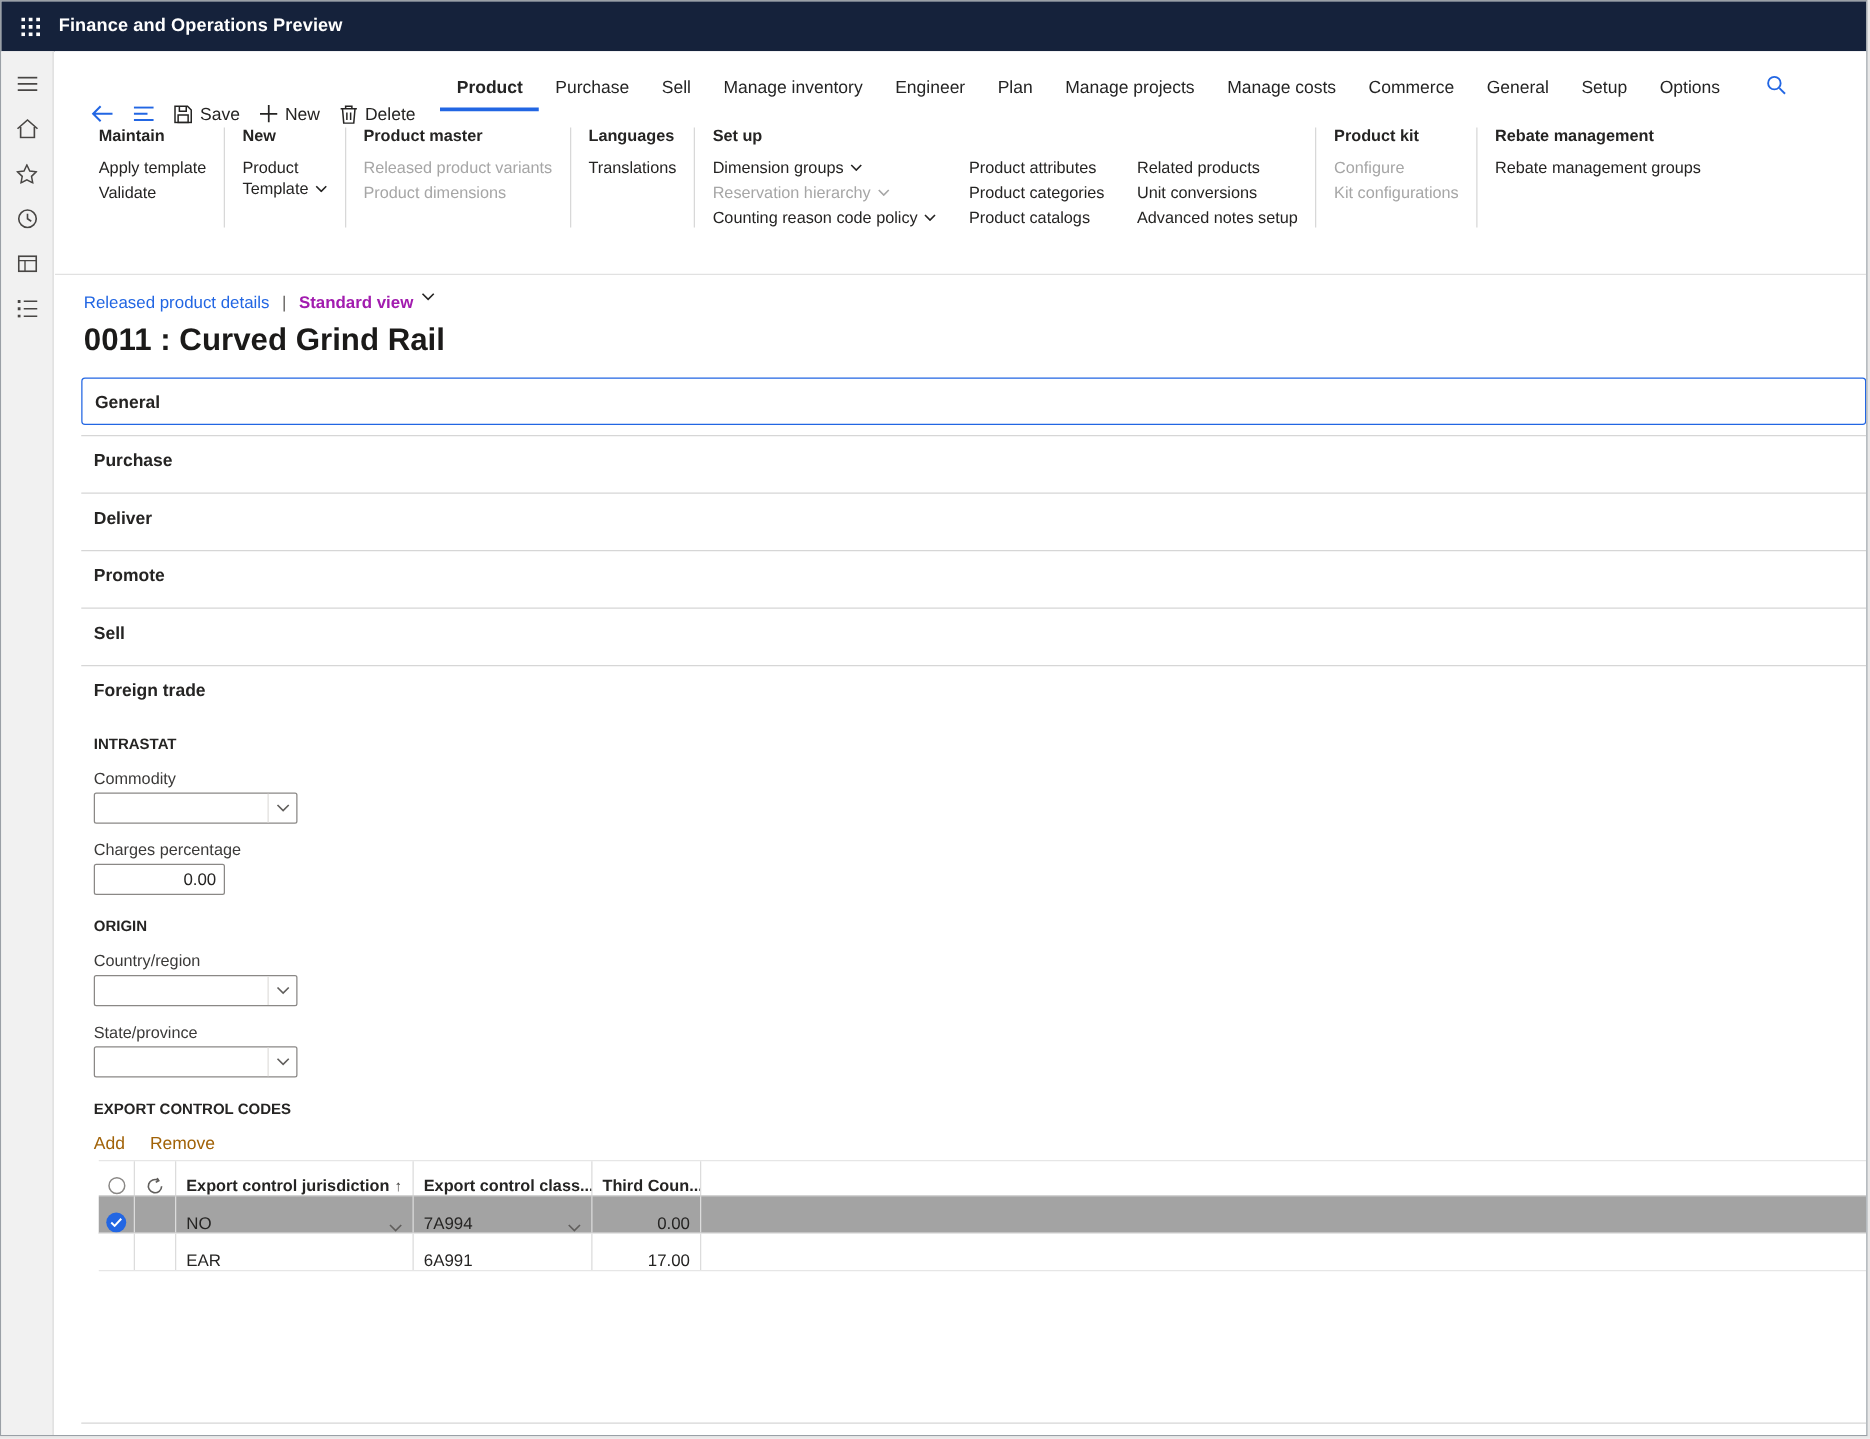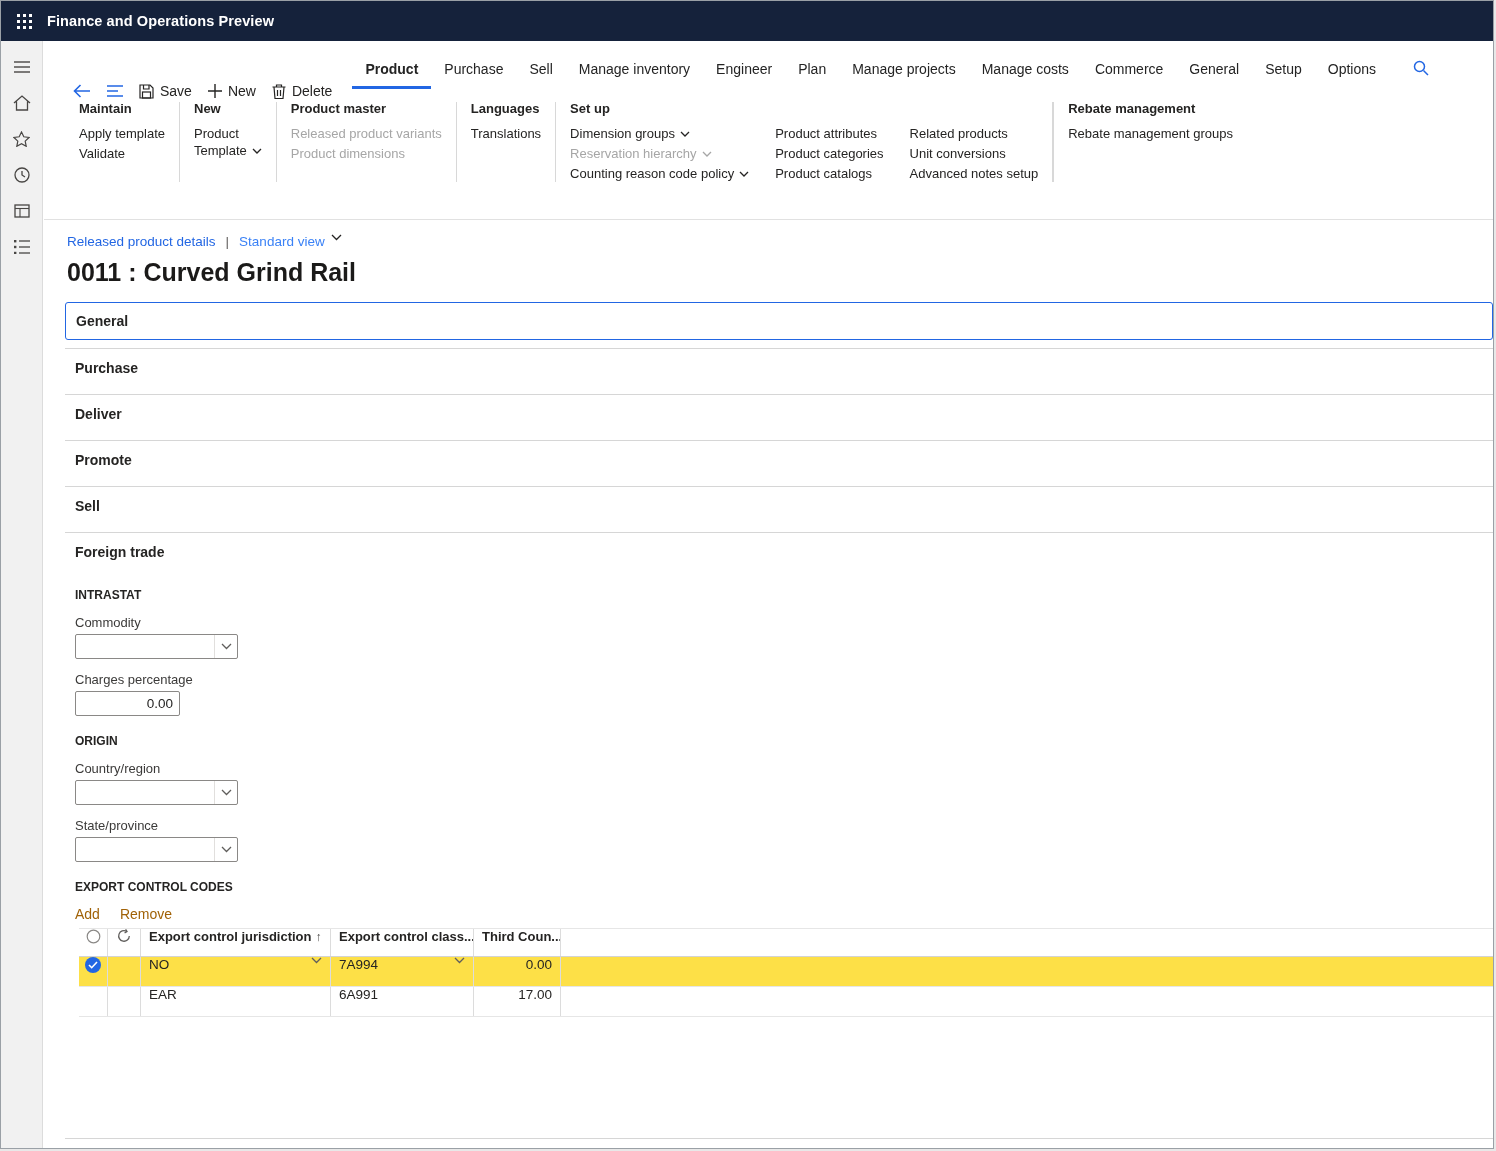--- a/index.html
+++ b/index.html
@@ -37,21 +37,21 @@
   .ritem.disabled { color:#a6a6a6; cursor:default; }
   .ritem .chev { margin-top:2px; }
   .two-line { flex-direction:column; align-items:flex-start; gap:2px; }
   .two-line .line { display:flex; align-items:center; gap:5px; }
   .rdiv { width:1px; height:80px; background:#d8d8d8; margin-top:1px; }
 
   
   .breadcrumb { display:flex; align-items:center; gap:10px; margin:14px 0 0 23px; font-size:13.5px; }
   .bc-link { color:#2266e3; text-decoration:none; cursor:pointer; }
   .bc-sep { color:#605e5c; }
-  .bc-view { color:#3b82f6; display:flex; align-items:flex-start; gap:6px; cursor:pointer; }
+  .bc-view { color:#a21caf; display:flex; align-items:flex-start; gap:6px; cursor:pointer;font-weight:bold; }
   .page-title { font-size:25px; font-weight:600; color:#1b1a19; margin:9px 0 0 23px; }
 
   
   .fasttabs { margin:15px 0 0 21px; }
   .fasttab { height:38px; border-top:1px solid #d6d6d6; display:flex; align-items:center; padding-left:10px; font-size:14px; font-weight:600; color:#252423; margin-top:8px; cursor:pointer; background:#fff; }
   .fasttab.focused { border:1px solid #2266e3; border-radius:3px; }
 
   
   .ft-content { padding:8px 0 0 10px; }
   .ft-heading { font-size:12px; font-weight:700; color:#252423; margin-top:10px; }
@@ -60,22 +60,22 @@
   .combo .combo-text { flex:1; font-size:13.5px; padding:0 6px; }
   .combo .chev-zone { width:23px; height:100%; display:flex; align-items:center; justify-content:center; border-left:1px solid #e1dfdd; }
   .num-input { width:105px; height:25px; border:1px solid #8a8886; border-radius:2px; font-size:13.5px; text-align:right; padding:0 6px; font-family:inherit; color:#252423; }
   .links-row { display:flex; gap:20px; margin:12px 0 6px; }
   .action-link { color:#a16207; font-size:14px; text-decoration:none; cursor:pointer; }
 
   
   .grid { margin:4px 0 0 4px; border-top:1px solid #e6e6e6; }
   .grid-header { display:flex; height:28px; border-bottom:1px solid #d3d3d3; font-size:13px; font-weight:700; color:#252423; }
   .grid-row { display:flex; height:30px; font-size:13.5px; color:#252423; border-bottom:1px solid #e6e6e6; background:#fff; cursor:pointer; }
-  .grid-row.selected { background:#fde047; }
-  .gc { height:100%; display:flex; align-items:flex-start; padding:0 8px; border-right:1px solid #dcdcdc; overflow:hidden; white-space:nowrap; }
+  .grid-row.selected { background:#a3a3a3; }
+  .gc { height:100%; display:flex; align-items:flex-end; padding:0 8px; border-right:1px solid #dcdcdc; overflow:hidden; white-space:nowrap; }
   .gc-sel { width:29px; justify-content:center; padding:0; }
   .gc-refresh { width:33px; justify-content:center; padding:0; }
   .gc-jur { width:190px; justify-content:space-between; }
   .gc-class { width:143px; justify-content:space-between; }
   .gc-third { width:87px; justify-content:flex-end; }
   .gc-fill { flex:1; border-right:none; }
   .sort-arrow { font-size:12px; color:#484644; font-weight:400; margin-left:4px; }
   .check-circle { width:16px; height:16px; border-radius:50%; background:#2266e3; display:flex; align-items:center; justify-content:center; }
   .hdr-cell-inner { display:flex; align-items:center; }
 
@@ -304,20 +304,29 @@
           <div class="rcol">
             <button class="ritem">Related products</button>
             <button class="ritem">Unit conversions</button>
             <button class="ritem">Advanced notes setup</button>
           </div>
         </div>
       </div>
 
       <div class="rdiv"></div>
 
+      <div class="rgroup">
+        <div class="rtitle">Product kit</div>
+        <div class="rcols">
+            <div class="rcol">
+          <button class="ritem disabled">Configure</button>
+          <button class="ritem disabled">Kit configurations</button>
+        </div>
+          </div>
+      </div>
 
       <div class="rdiv"></div>
 
       <div class="rgroup">
         <div class="rtitle">Rebate management</div>
         <div class="rcols">
             <div class="rcol">
           <button class="ritem">Rebate management groups</button>
         </div>
           </div>

